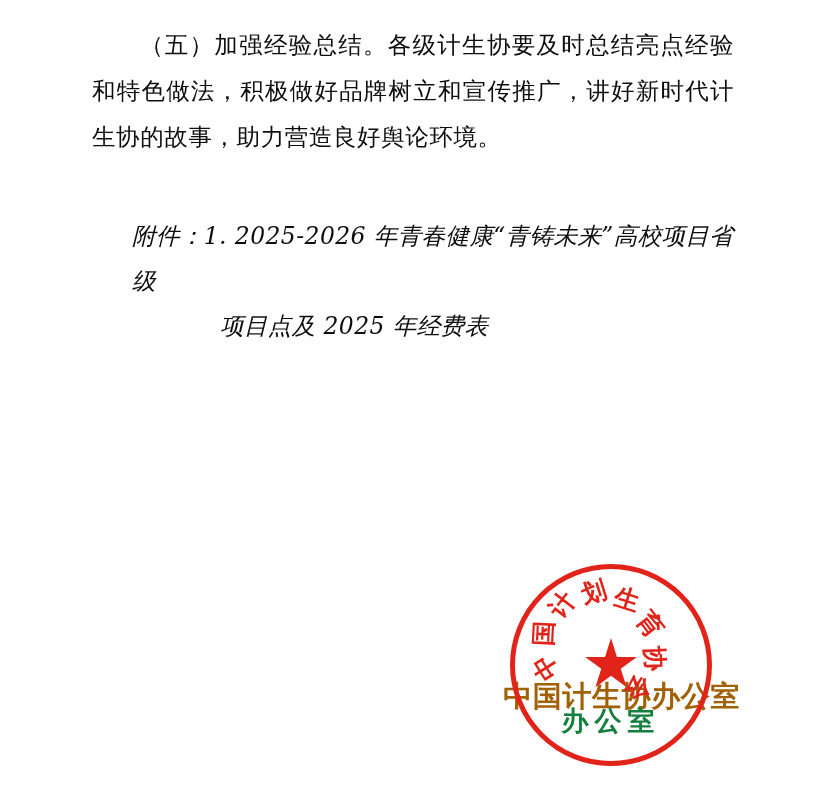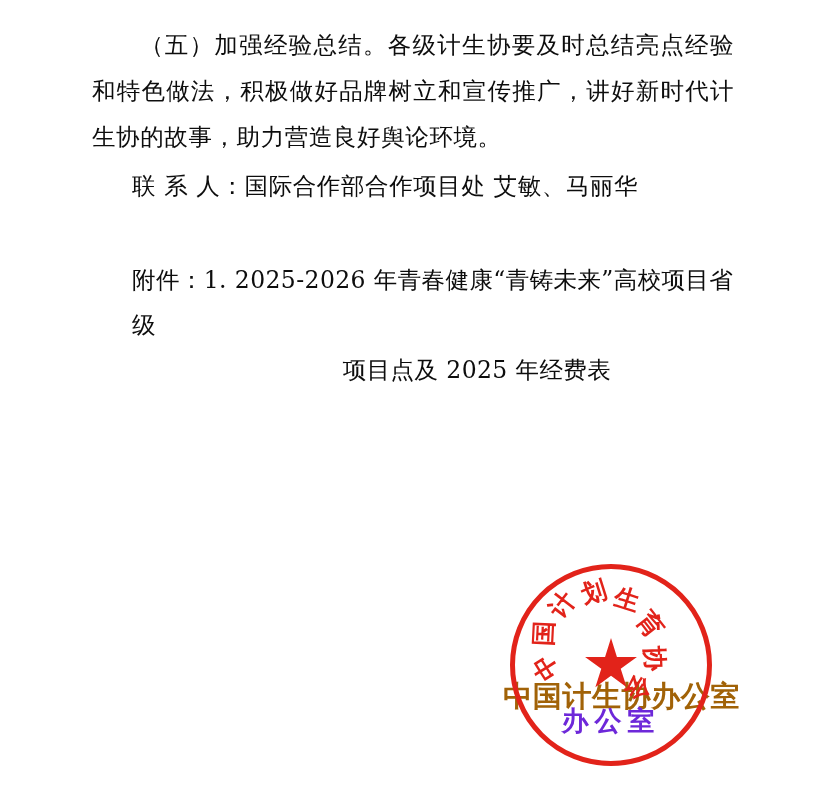--- a/index.html
+++ b/index.html
@@ -46,24 +46,24 @@
   .attach-block {
     margin-top: 4px;
   }
   .attach-line {
     font-size: 23.5px;
     line-height: 45px;
     letter-spacing: 0.4px;
     margin: 0;
     padding-left: 40px;
     color: #0d0d0d;
+    font-style: italic;
   }
   .attach-line.cont {
     padding-left: 128px;
-    text-align: center;
   }
   .attach-line.second {
     padding-left: 106px;
   }
   .signature {
     position: absolute;
     right: 86px;
     bottom: 74px;
     text-align: left;
     font-size: 29px;
@@ -114,32 +114,31 @@
   }
   .seal-bottom-text {
     position: absolute;
     left: 0;
     bottom: 22px;
     width: 100%;
     text-align: center;
     font-weight: bold;
     font-size: 27px;
     letter-spacing: 6px;
-    color: #6d28d9;
+    color: #15803d;
   }
 </style>
 </head>
 <body>
 
 <div class="page">
 
   <p class="para indent2">（五）加强经验总结。各级计生协要及时总结亮点经验和特色做法，积极做好品牌树立和宣传推广，讲好新时代计生协的故事，助力营造良好舆论环境。</p>
 
 
-  <p class="contact-line">联 系 人：国际合作部合作项目处 艾敏、马丽华</p>
 
   <div class="spacer-lg"></div>
 
   <div class="attach-block">
     <p class="attach-line">附件：1. 2025-2026 年青春健康“青铸未来”高校项目省级</p>
     <p class="attach-line cont">项目点及 2025 年经费表</p>
   </div>
 
   <div class="signature">
     <div>中国计生协办公室</div>

